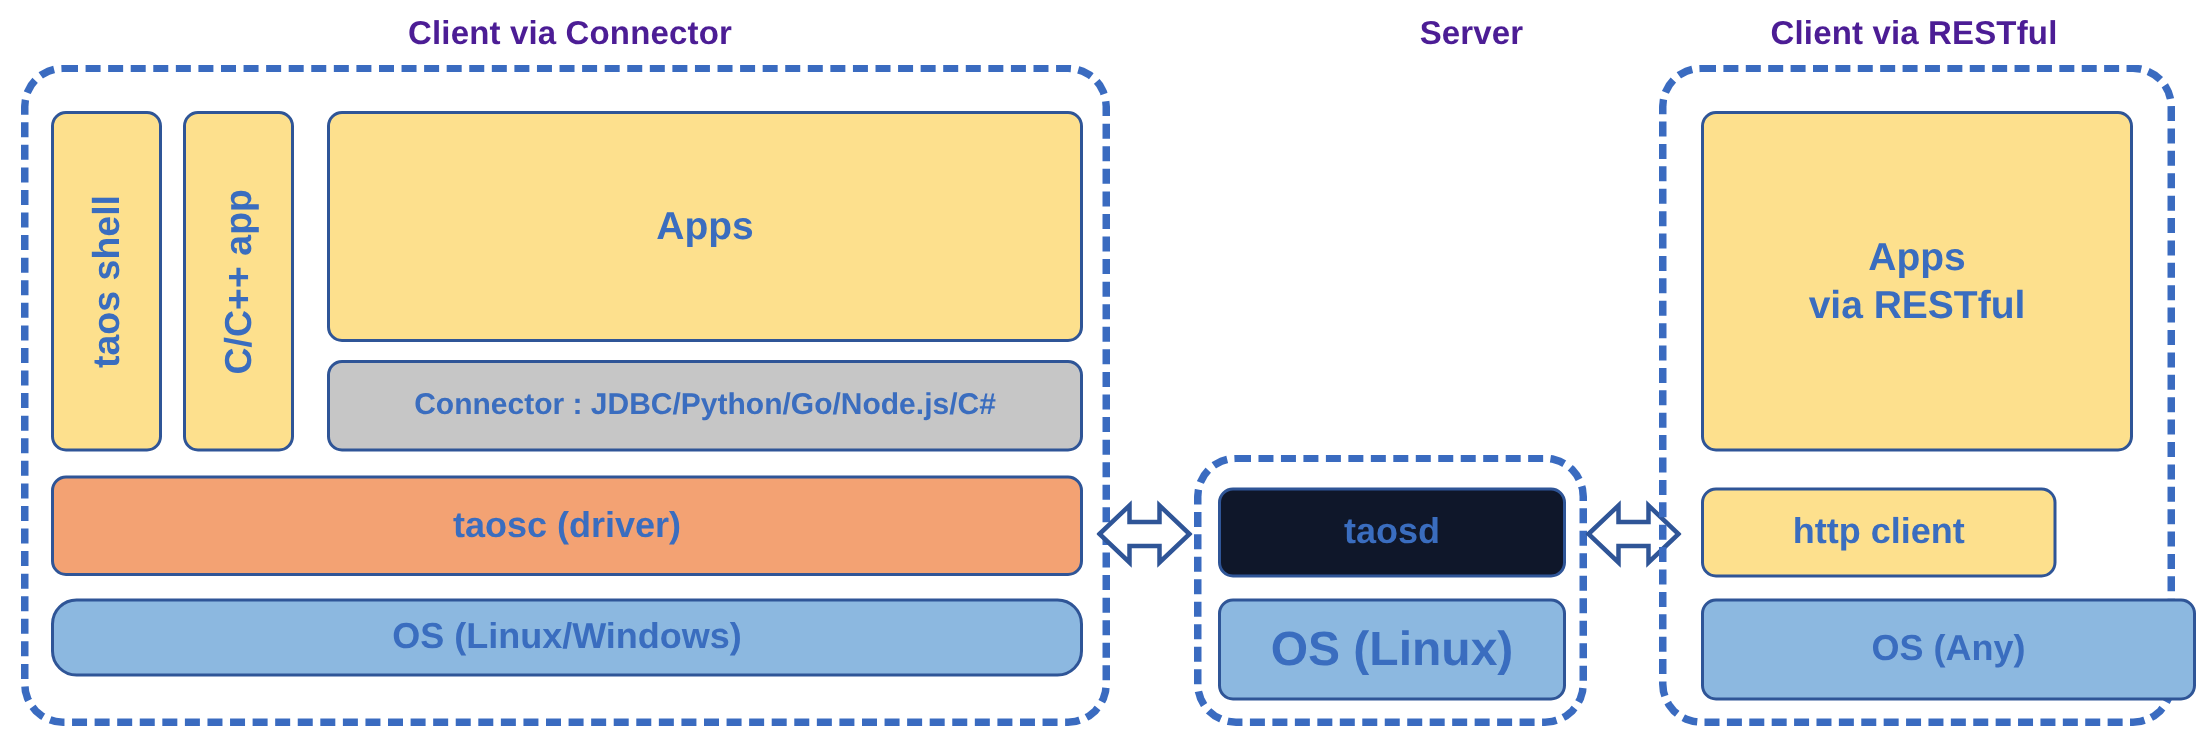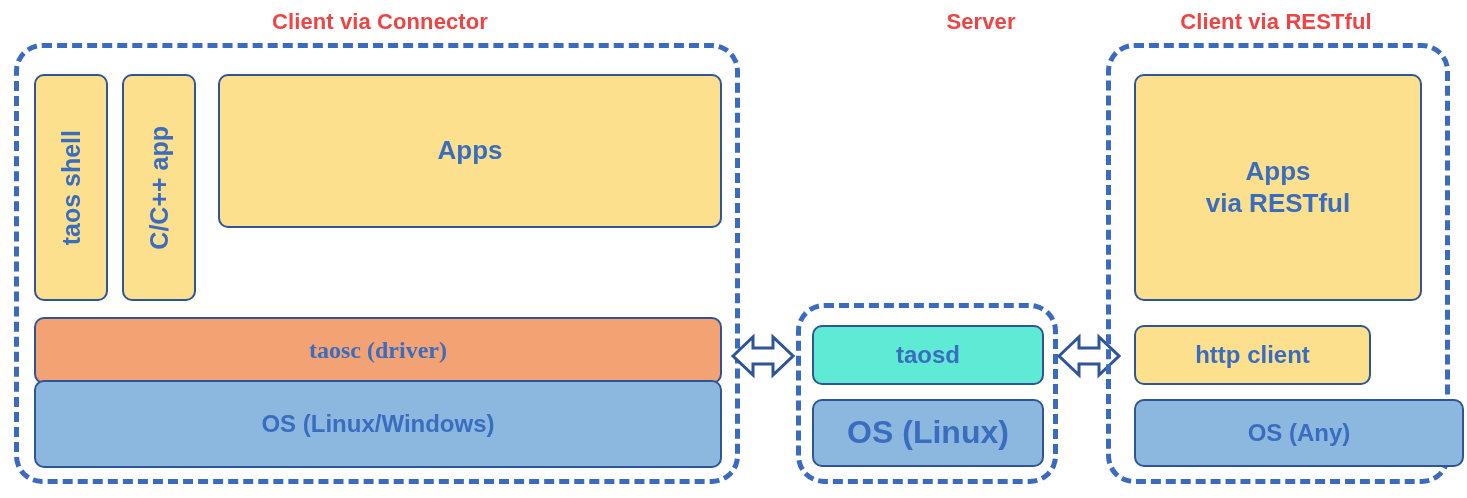--- a/index.html
+++ b/index.html
@@ -18,21 +18,21 @@
     position: relative;
     width: 1467px;
     height: 498px;
   }
 
   
   .section-title {
     position: absolute;
     font-size: 22px;
     font-weight: bold;
-    color: #ef4444;
+    color: #4c1d95;
     text-align: center;
     letter-spacing: 0.1px;
     white-space: nowrap;
     line-height: 26px;
   }
   #title-connector { left: 0px;    top: 9px; width: 760px; }
   #title-server    { left: 836px;  top: 9px; width: 290px; }
   #title-restful   { left: 1090px; top: 9px; width: 372px; }
 
   
@@ -61,38 +61,38 @@
     border-radius: 10px;
     display: flex;
     align-items: center;
     justify-content: center;
     text-align: center;
     color: #3a6dbf;
     font-weight: bold;
     line-height: 1.22;
   }
   .fill-yellow { background: #fde08d; }
-  .fill-orange { background: #f3a273; font-family: Liberation Serif, serif; }
+  .fill-orange { background: #f3a273; }
   .fill-blue   { background: #8cb8e0; }
-  .fill-green  { background: #5eead4; }
+  .fill-green  { background: #0f172a; }
   .fill-gray   { background: #c6c6c6; }
 
   .vertical-label {
     writing-mode: vertical-rl;
     transform: rotate(180deg);
     white-space: nowrap;
   }
 
   
   #box-taos-shell   { left: 34px;  top: 74px;  width: 74px;  height: 227px; font-size: 25px; }
   #box-cpp-app      { left: 122px; top: 74px;  width: 74px;  height: 227px; font-size: 25px; }
   #box-apps         { left: 218px; top: 74px;  width: 504px; height: 154px; font-size: 26px; }
   #box-connector    { left: 218px; top: 240px; width: 504px; height: 61px;  font-size: 20px; }
   #box-taosc        { left: 34px;  top: 317px; width: 688px; height: 67px;  font-size: 24px; }
-  #box-os-linwin    { left: 34px;  top: 380px; width: 688px; height: 88px;  font-size: 24px; }
+  #box-os-linwin    { left: 34px;  top: 399px; width: 688px; height: 52px;  font-size: 24px; border-radius: 17px; }
 
   
   #box-taosd        { left: 812px; top: 325px; width: 232px; height: 60px;  font-size: 24px; }
   #box-os-linux     { left: 812px; top: 399px; width: 232px; height: 68px;  font-size: 32px; }
 
   
   #box-apps-rest    { left: 1134px; top: 74px;  width: 288px; height: 227px; font-size: 26px; }
   #box-http-client  { left: 1134px; top: 325px; width: 237px; height: 60px;  font-size: 24px; }
   #box-os-any       { left: 1134px; top: 399px; width: 330px; height: 68px;  font-size: 24px; }
 
@@ -123,20 +123,23 @@
   </div>
 
   <div class="box fill-yellow" id="box-cpp-app">
     <span class="vertical-label">C/C++ app</span>
   </div>
 
   <div class="box fill-yellow" id="box-apps">
     <span>Apps</span>
   </div>
 
+  <div class="box fill-gray" id="box-connector">
+    <span>Connector : JDBC/Python/Go/Node.js/C#</span>
+  </div>
 
   <div class="box fill-orange" id="box-taosc">
     <span>taosc (driver)</span>
   </div>
 
   <div class="box fill-blue" id="box-os-linwin">
     <span>OS (Linux/Windows)</span>
   </div>
 
   <div class="arrow" id="arrow-left">

